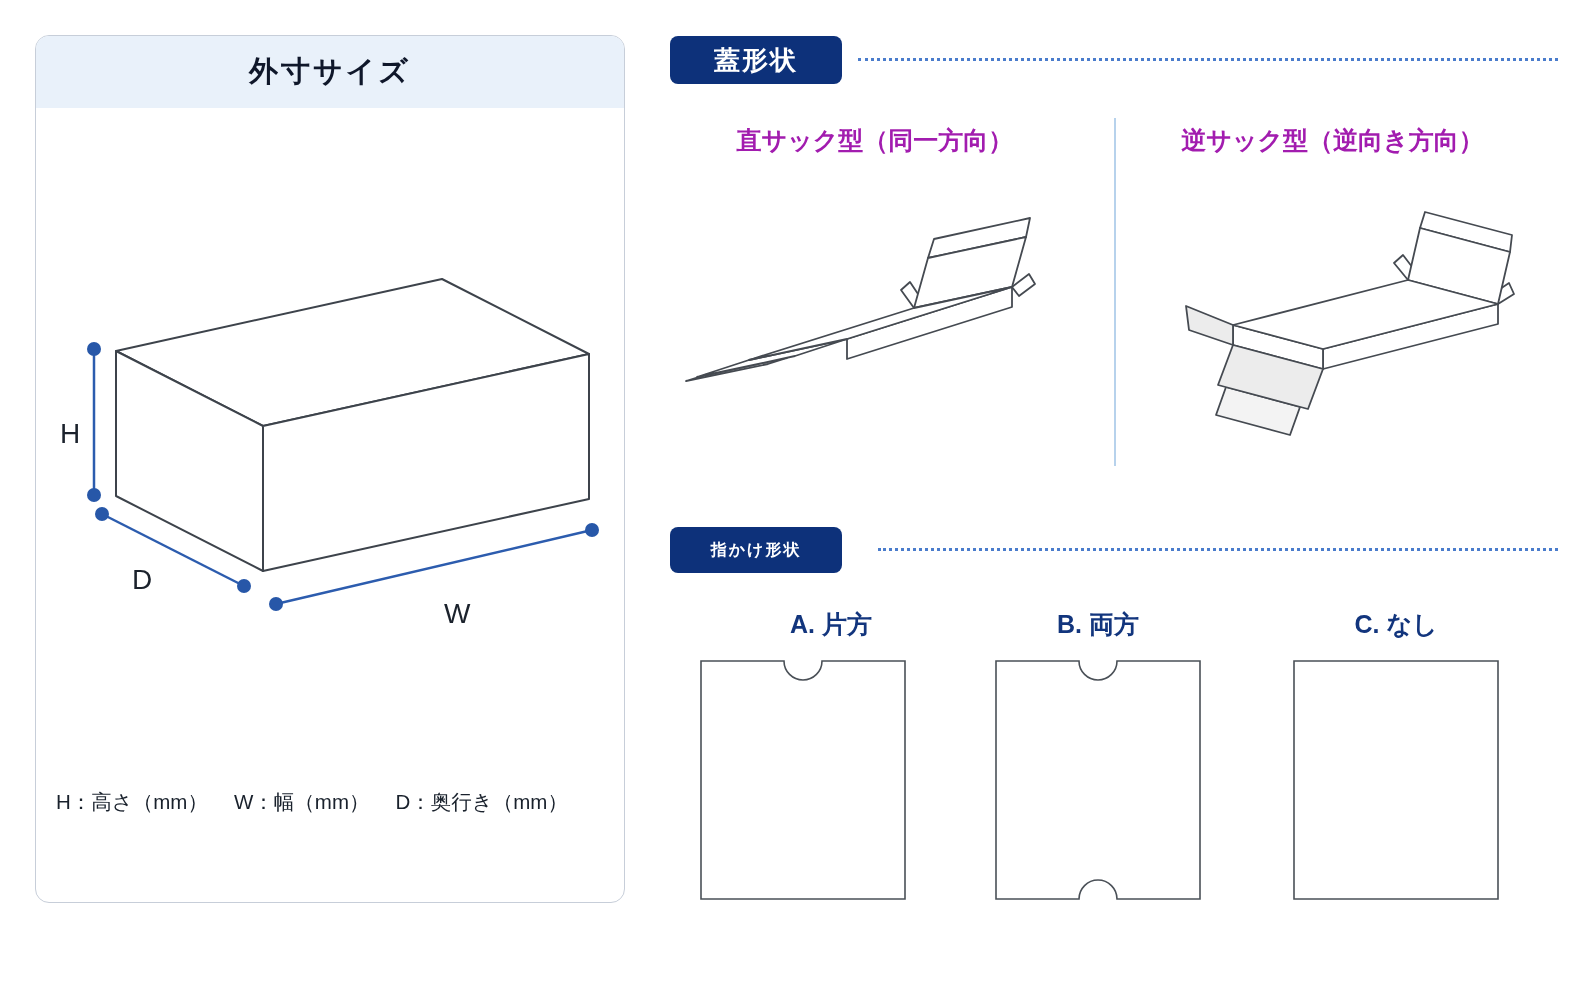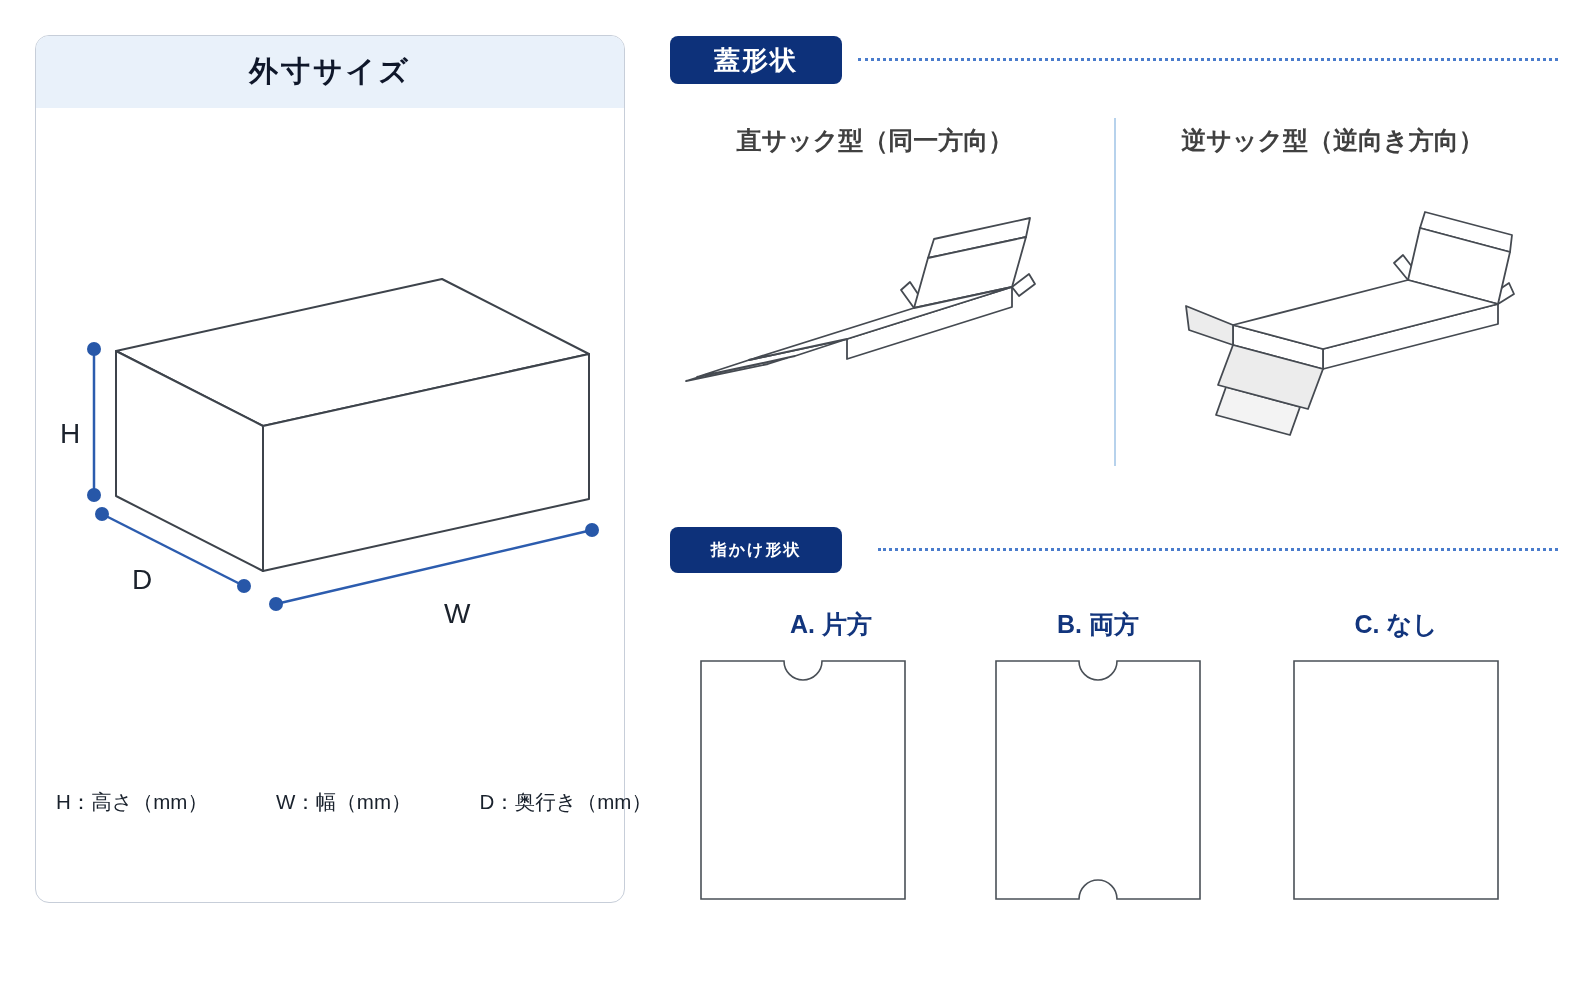--- a/index.html
+++ b/index.html
@@ -25,42 +25,42 @@
   }
   .box-svg { position:absolute; left:0; top:0; width:590px; height:868px; }
   .dim-label {
     position:absolute; font-size:28px; color:#1b222c; font-weight:500;
   }
   #dim-h { left:24px;  top:382px; }
   #dim-d { left:96px;  top:528px; }
   #dim-w { left:408px; top:562px; }
   .legend {
     position:absolute; left:20px; top:752px; width:560px;
-    display:flex; gap:68px; font-size:20.5px; color:#19212c;
+    display:flex; gap:26px; font-size:20.5px; color:#19212c;
     white-space:nowrap;
   }
 
   
   .badge {
     position:absolute; background:#0d317a; color:#fff; font-weight:bold;
     display:flex; align-items:center; justify-content:center;
     border-radius:8px; letter-spacing:2px;
   }
   #lid-badge   { left:670px; top:36px;  width:172px; height:48px; font-size:26px; }
   #notch-badge { left:670px; top:527px; width:172px; height:46px; font-size:16px; }
   .dotted {
     position:absolute; height:0; border-top:3px dotted #4a7ccc;
   }
   #lid-dotted   { left:858px; top:58px;  width:700px; }
   #notch-dotted { left:878px; top:548px; width:680px; }
 
   
   .lid-option-label {
     position:absolute; top:124px; font-size:25px; font-weight:bold;
-    color:#404040; text-align:center; white-space:nowrap;
+    color:#a21caf; text-align:center; white-space:nowrap;
   }
   #lid-left-label  { left:645px;  width:460px; }
   #lid-right-label { left:1105px; width:455px; }
   .lid-divider {
     position:absolute; left:1114px; top:118px; width:2px; height:348px;
     background:#b7d2ec;
   }
   .carton-svg { position:absolute; }
   #carton-straight { left:682px;  top:178px; width:368px; height:255px; }
   #carton-reverse  { left:1158px; top:178px; width:362px; height:270px; }

